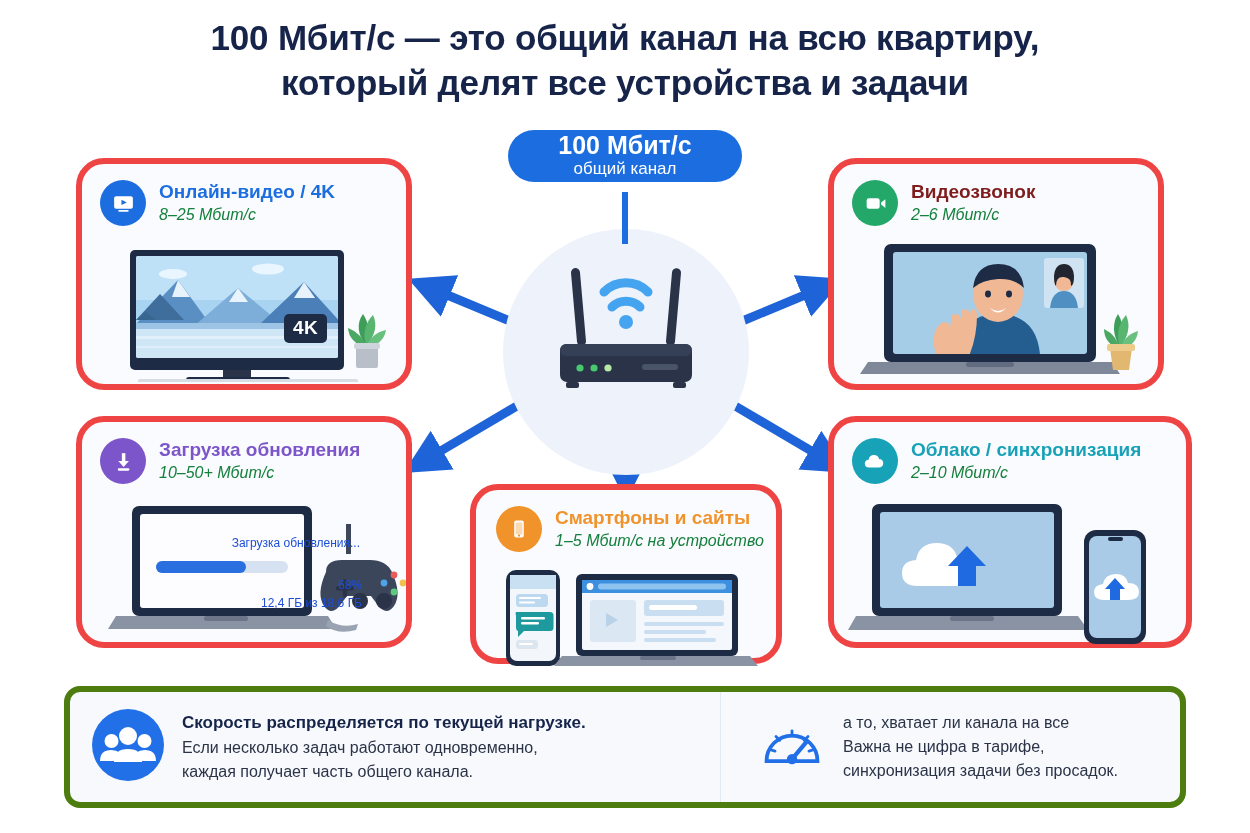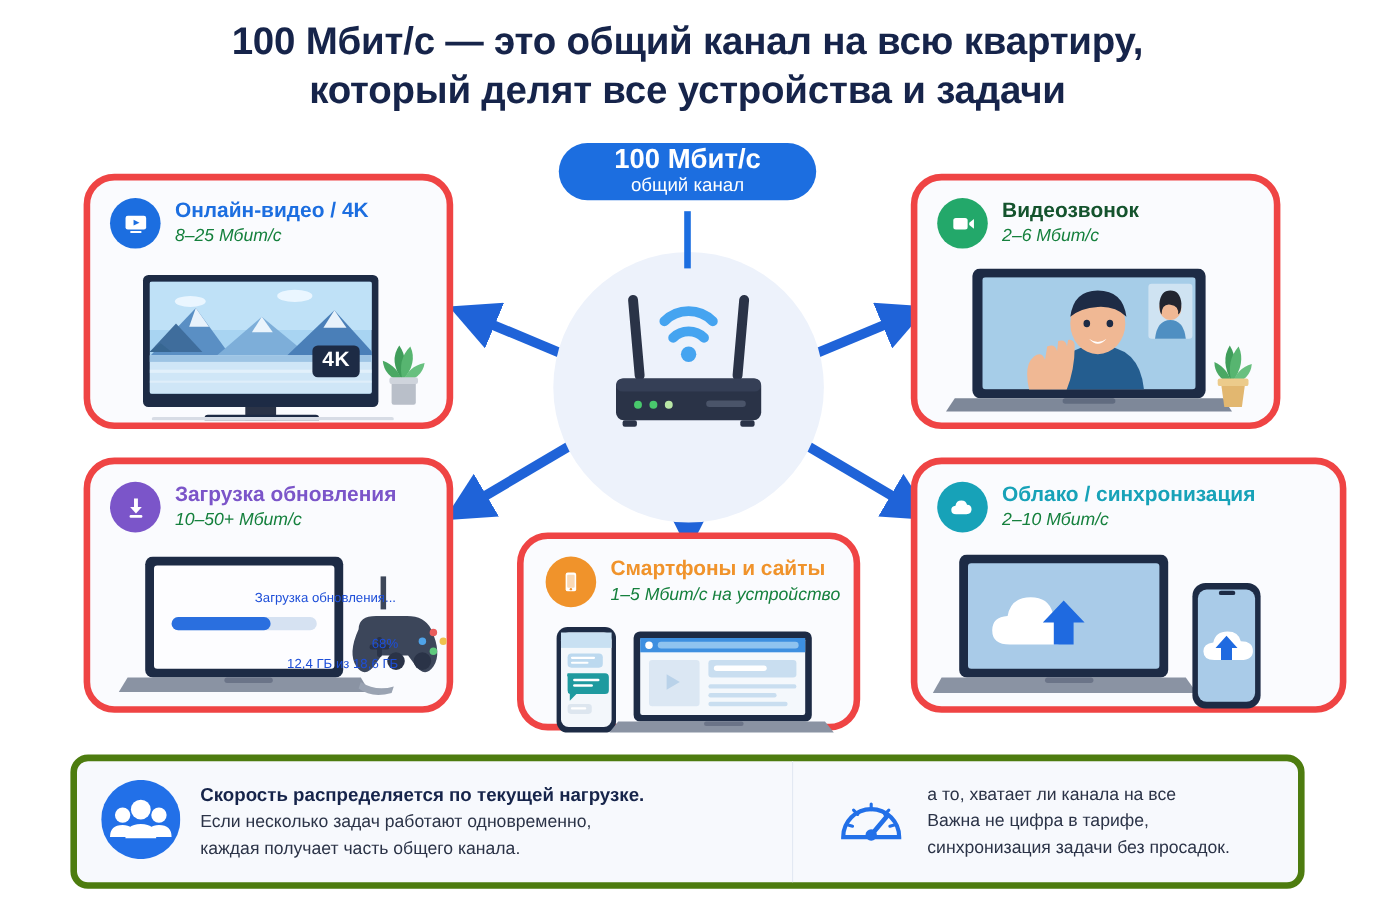--- a/index.html
+++ b/index.html
@@ -69,21 +69,21 @@
     display: flex; align-items: center; justify-content: center;
     flex: 0 0 46px;
   }
   .card-titles { padding-top: 1px; }
   .card-title { font-size: 19px; font-weight: bold; line-height: 1.15; }
   .card-sub { font-size: 16px; color: #15803d; line-height: 1.5; margin-top: 0; font-style: italic; }
 
   #card-video   { left: 76px;  top: 158px; width: 336px; height: 232px; }
   #card-call    { left: 828px; top: 158px; width: 336px; height: 232px; }
   #card-down    { left: 76px;  top: 416px; width: 336px; height: 232px; }
-  #card-cloud   { left: 828px; top: 416px; width: 396px; height: 232px; }
+  #card-cloud   { left: 828px; top: 416px; width: 364px; height: 232px; }
   #card-phone   { left: 470px; top: 484px; width: 312px; height: 180px; }
 
   .illus { position: absolute; }
 
   
   .footer {
     position: absolute; left: 64px; top: 686px;
     width: 1122px; height: 122px;
     background: #f7f9fd; border: 6px solid #4d7c0f;
     border-radius: 16px;
@@ -224,21 +224,21 @@
 
   <div class="card" id="card-call">
     <div class="card-head">
       <div class="card-badge" style="background:#23a86a">
         <svg viewBox="0 0 24 24" width="25" height="25">
           <rect x="3.5" y="7" width="12.5" height="10" rx="2.2" fill="#fff"></rect>
           <path d="M17.4 11 L21.5 7.8 L21.5 16.2 L17.4 13 z" fill="#fff"></path>
         </svg>
       </div>
       <div class="card-titles">
-        <div class="card-title" style="color:#14532d">Видеозвонок</div>
+        <div class="card-title" style="color:#7f1d1d">Видеозвонок</div>
         <div class="card-sub">2–6 Мбит/с</div>
       </div>
     </div>
     <div class="illus" style="left:14px; top:80px;">
       <svg viewBox="0 0 305 140" width="305" height="140">
         <rect x="36" y="0" width="212" height="118" rx="7" fill="#1d2b45"></rect>
         <clipPath id="lcclip">
             <rect x="45" y="8" width="194" height="102" rx="3"></rect>
           </clipPath>
         <g clip-path="url(#lcclip)">

